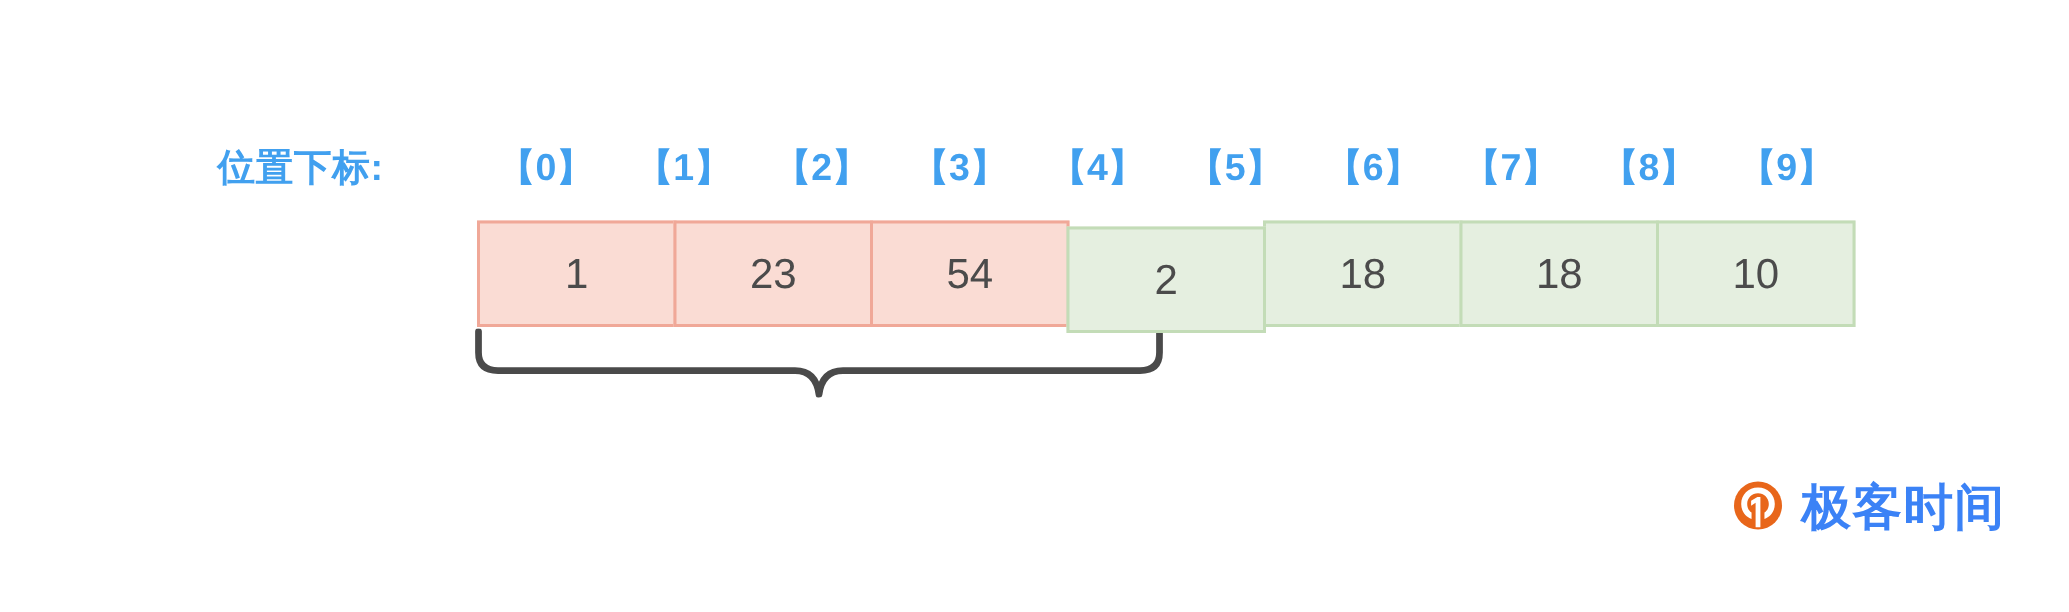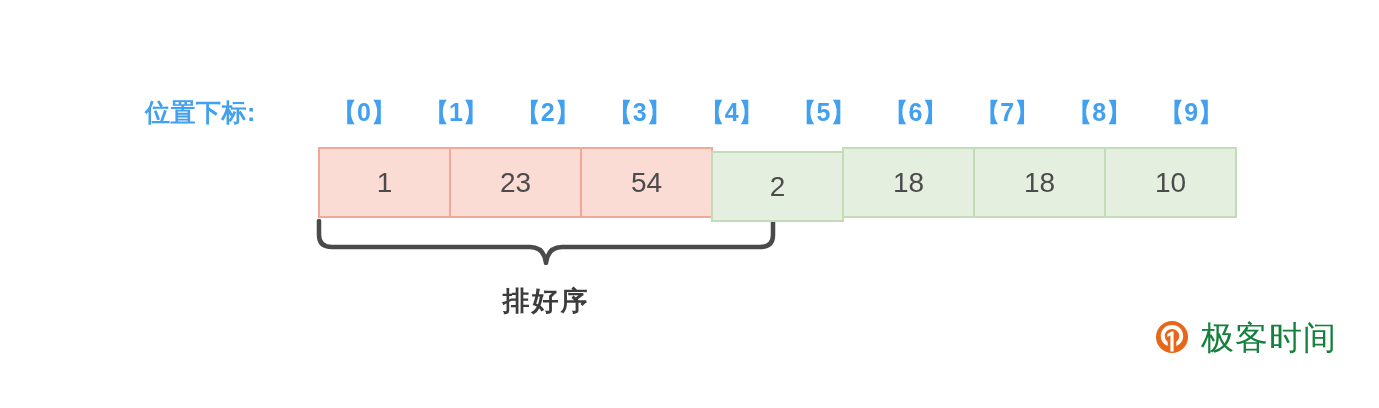--- a/index.html
+++ b/index.html
@@ -116,22 +116,22 @@
     align-items: center;
     gap: 9px;
   }
   .logo-mark {
     width: 40px;
     height: 40px;
     flex: 0 0 40px;
   }
   .logo-text {
     font-size: 33px;
-    font-weight: normal;
-    color: #15803d;
+    font-weight: bold;
+    color: #3b82f6;
     letter-spacing: 1px;
     line-height: 40px;
     white-space: nowrap;
   }
 </style>
 </head>
 <body>
 
 <div id="stage">
 
@@ -159,21 +159,20 @@
     <div class="cell unsorted">18</div>
     <div class="cell unsorted">10</div>
   </div>
 
   <div class="brace">
     <svg width="460" height="46" viewBox="0 0 460 46" fill="none" xmlns="http://www.w3.org/2000/svg">
       <path d="M3 2 L3 16 Q3 28 16 28 L214 28 Q228 28 230 44 Q232 28 246 28 L444 28 Q457 28 457 16 L457 2" stroke="#4a4a4a" stroke-width="4.5" stroke-linecap="round" stroke-linejoin="round" fill="none"></path>
     </svg>
   </div>
 
-  <div class="brace-caption">排好序</div>
 
   <div class="logo">
     <span class="logo-mark">
       <svg width="40" height="40" viewBox="0 0 40 40" xmlns="http://www.w3.org/2000/svg">
         <circle cx="20" cy="19" r="16" fill="#e8661a"></circle>
         <path d="M20 7 C13.5 7 8.8 11.8 8.8 18 C8.8 23 11.9 26.6 15.7 28 L15.7 23.7 C13.9 22.6 12.8 20.5 12.8 18 C12.8 14 16 10.9 20 10.9 C24 10.9 27.2 14 27.2 18 C27.2 20.5 26.1 22.6 24.3 23.7 L24.3 28 C28.1 26.6 31.2 23 31.2 18 C31.2 11.8 26.5 7 20 7 Z" fill="#ffffff"></path>
         <path d="M21.6 13.4 L21.6 33.5 L18.4 33.5 L18.4 17.2 L15.4 19.1 L15.4 15.9 L19.6 13.4 Z" fill="#ffffff"></path>
       </svg>
     </span>
     <span class="logo-text">极客时间</span>

